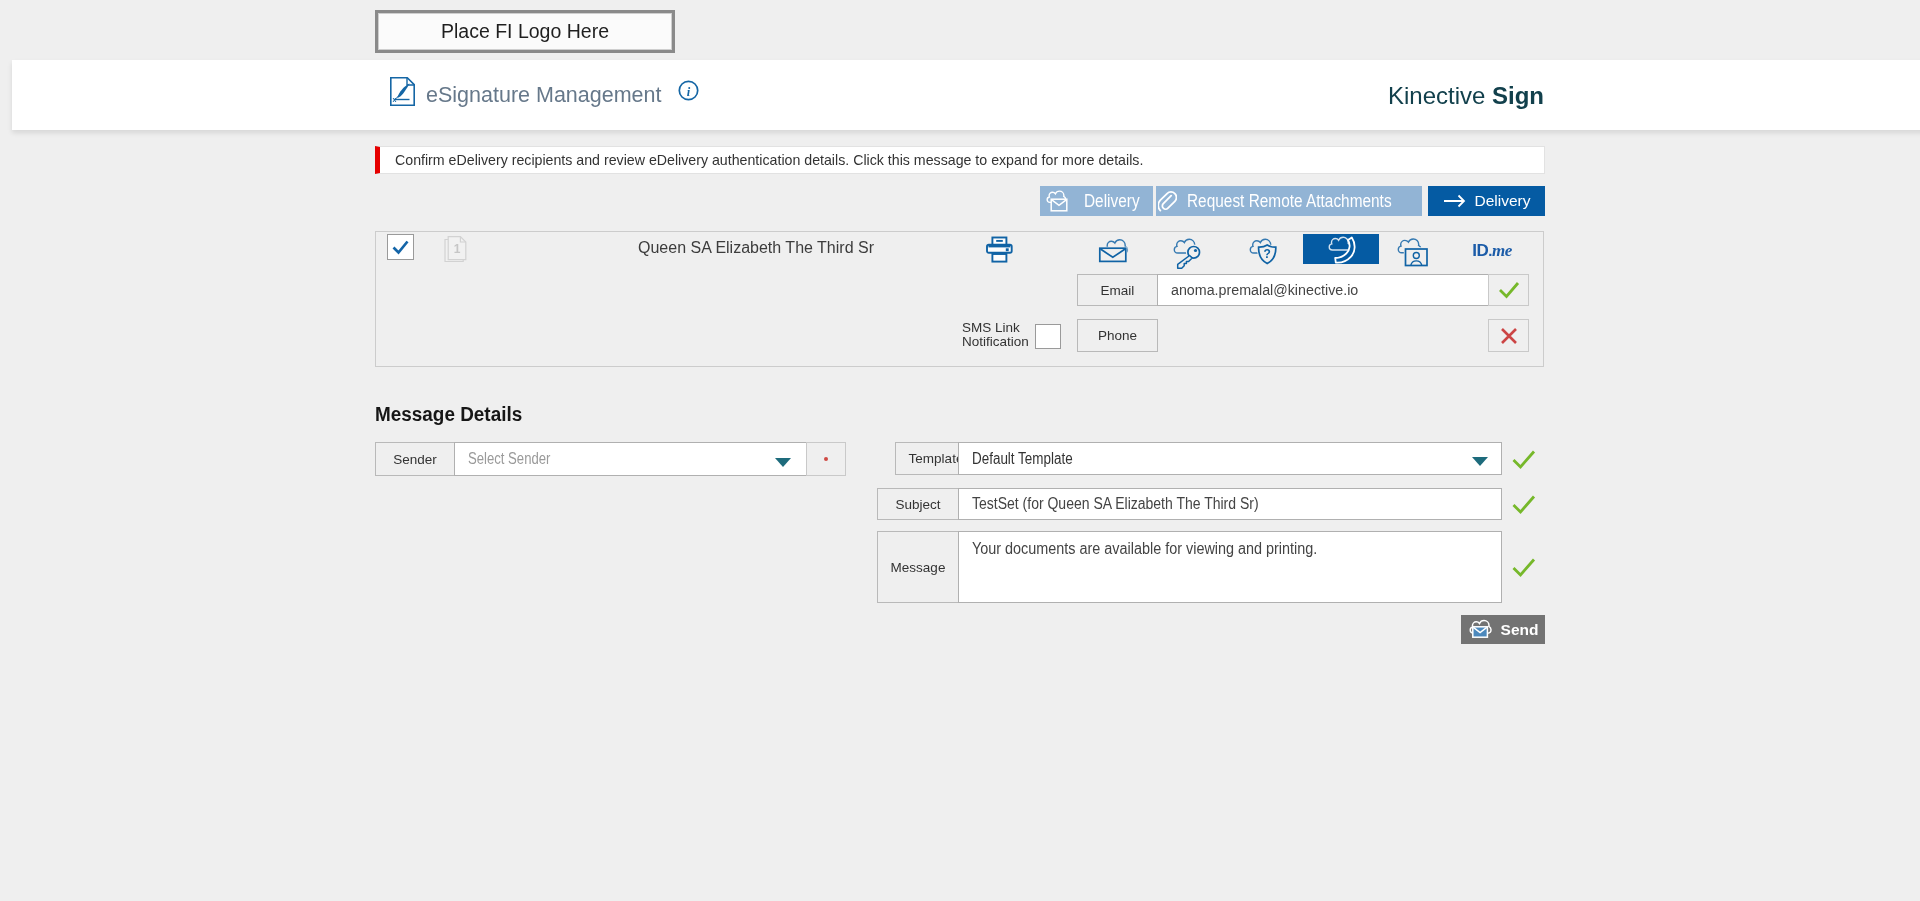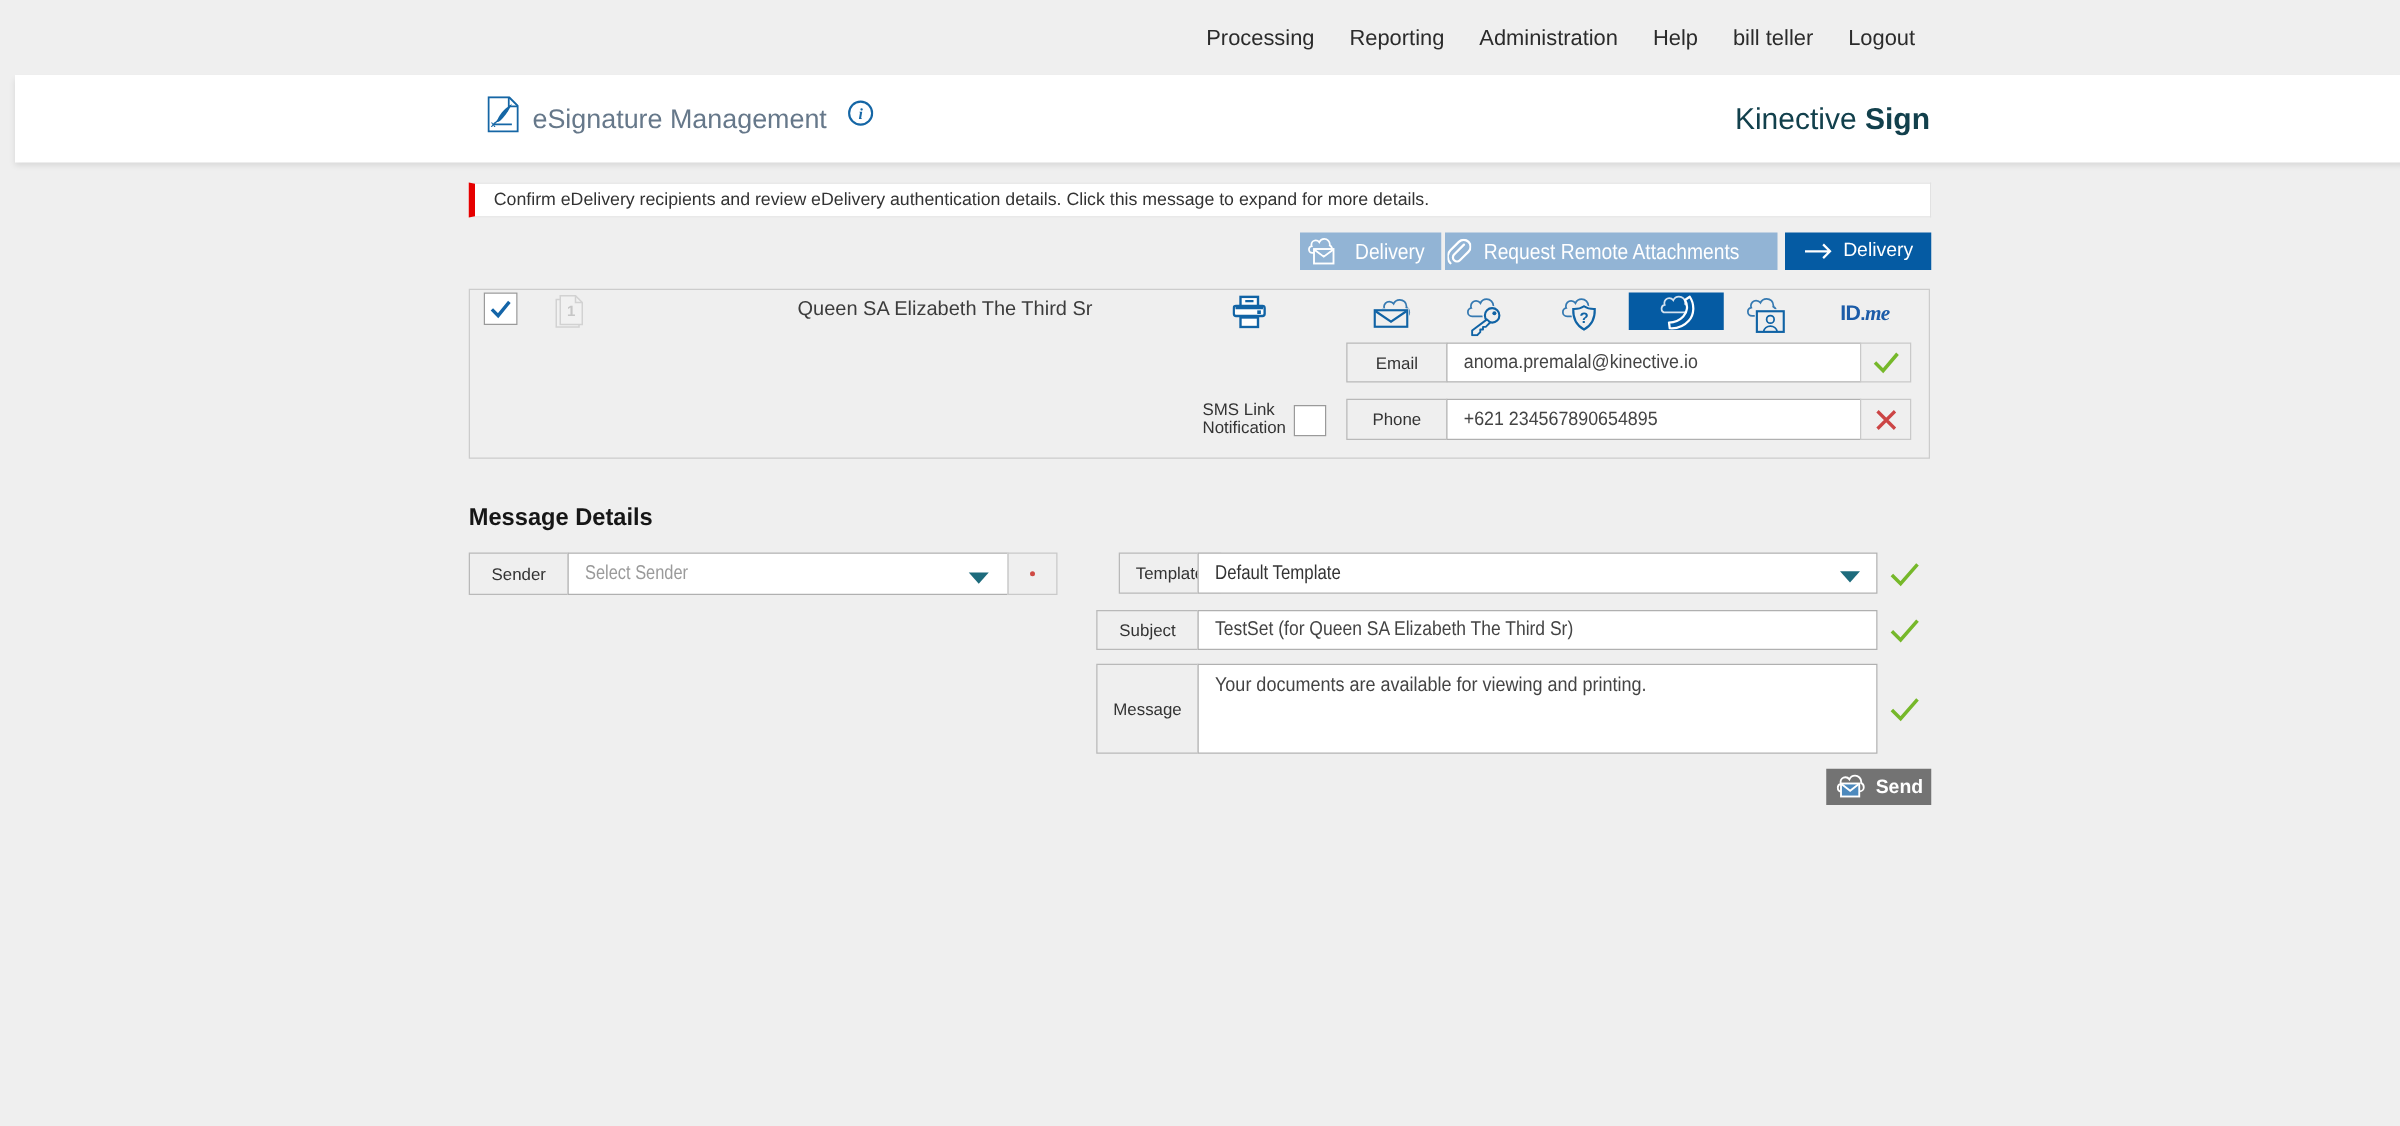--- a/index.html
+++ b/index.html
@@ -37,28 +37,21 @@
 
 
 .h2 { position:absolute; left:375px; top:403px; font-size:19.5px; font-weight:700; color:#161616; }
 .tri { width:0; height:0; border-left:8px solid transparent; border-right:8px solid transparent; border-top:9px solid #1d6b7c; position:absolute; }
 .sendbtn { position:absolute; left:1461px; top:615px; width:84px; height:29px; background:#737373; color:#fff; display:flex; align-items:center; justify-content:center; gap:7px; font-size:15.5px; font-weight:700; }
 </style>
 </head>
 <body>
 
 <div class="header">
-  <div class="nav">
-    <span>Processing</span>
-      <span>Reporting</span>
-      <span>Administration</span>
-      <span>Help</span>
-      <span>bill teller</span>
-      <span>Logout</span>
-  </div>
+  <div class="logobox">Place FI Logo Here</div>
 </div>
 
 <div class="titlebar">
   <svg class="abs" style="left:378px; top:17px;" width="25" height="29" viewBox="0 0 25 29">
     <path d="M0.8 0.8 h16.5 l6.9 6.9 v20.5 h-23.4 z" fill="none" stroke="#1566a5" stroke-width="1.6"></path>
     <path d="M17 1 v7 h7" fill="none" stroke="#1566a5" stroke-width="1.4"></path>
     <path d="M7.2 20.8 C9.2 14.8 13.4 9.8 19.6 6.2 C17.4 10.6 14.2 15.8 10.6 19.2 C9.6 20.1 8.2 20.7 7.2 20.8 Z" fill="#1566a5"></path>
     <path d="M5.5 22 L10 17.5" stroke="#1566a5" stroke-width="1"></path>
     <path d="M4.5 22.5 h15" stroke="#1566a5" stroke-width="1.4"></path>
     <text x="2.5" y="24.5" font-size="7" fill="#1566a5" font-weight="bold">x</text>
@@ -172,23 +165,20 @@
     </div>
   <div class="cellIcon" style="left:1112px; top:42px; width:41px; height:32px;">
     <svg width="24" height="20" viewBox="0 0 24 20">
         <path d="M3 10 L9.5 16.5 L21 3" fill="none" stroke="#76b82a" stroke-width="2.8"></path>
       </svg>
   </div>
 
   <div class="smslabel">SMS Link<br>Notification</div>
   <div class="chkbox" style="left:659px; top:92px; width:26px; height:25px;"></div>
   <div class="cellLabel" style="left:701px; top:87px; width:81px; height:33px;">Phone</div>
-  <div class="cellInput" style="left:781px; top:87px; width:332px; height:33px;">
-      <span class="cx" style="transform:scaleX(0.92);">+621 234567890654895</span>
-    </div>
   <div class="cellIcon" style="left:1112px; top:87px; width:41px; height:33px;">
     <svg width="20" height="20" viewBox="0 0 20 20">
         <path d="M3 3 L17 17 M17 3 L3 17" fill="none" stroke="#cc4545" stroke-width="2.6"></path>
       </svg>
   </div>
 </div>
 
 <div class="h2"><span class="cx" style="transform:scaleX(0.97);">Message Details</span></div>
 
 <div class="cellLabel" style="left:375px; top:442px; width:80px; height:34px;">Sender</div>

